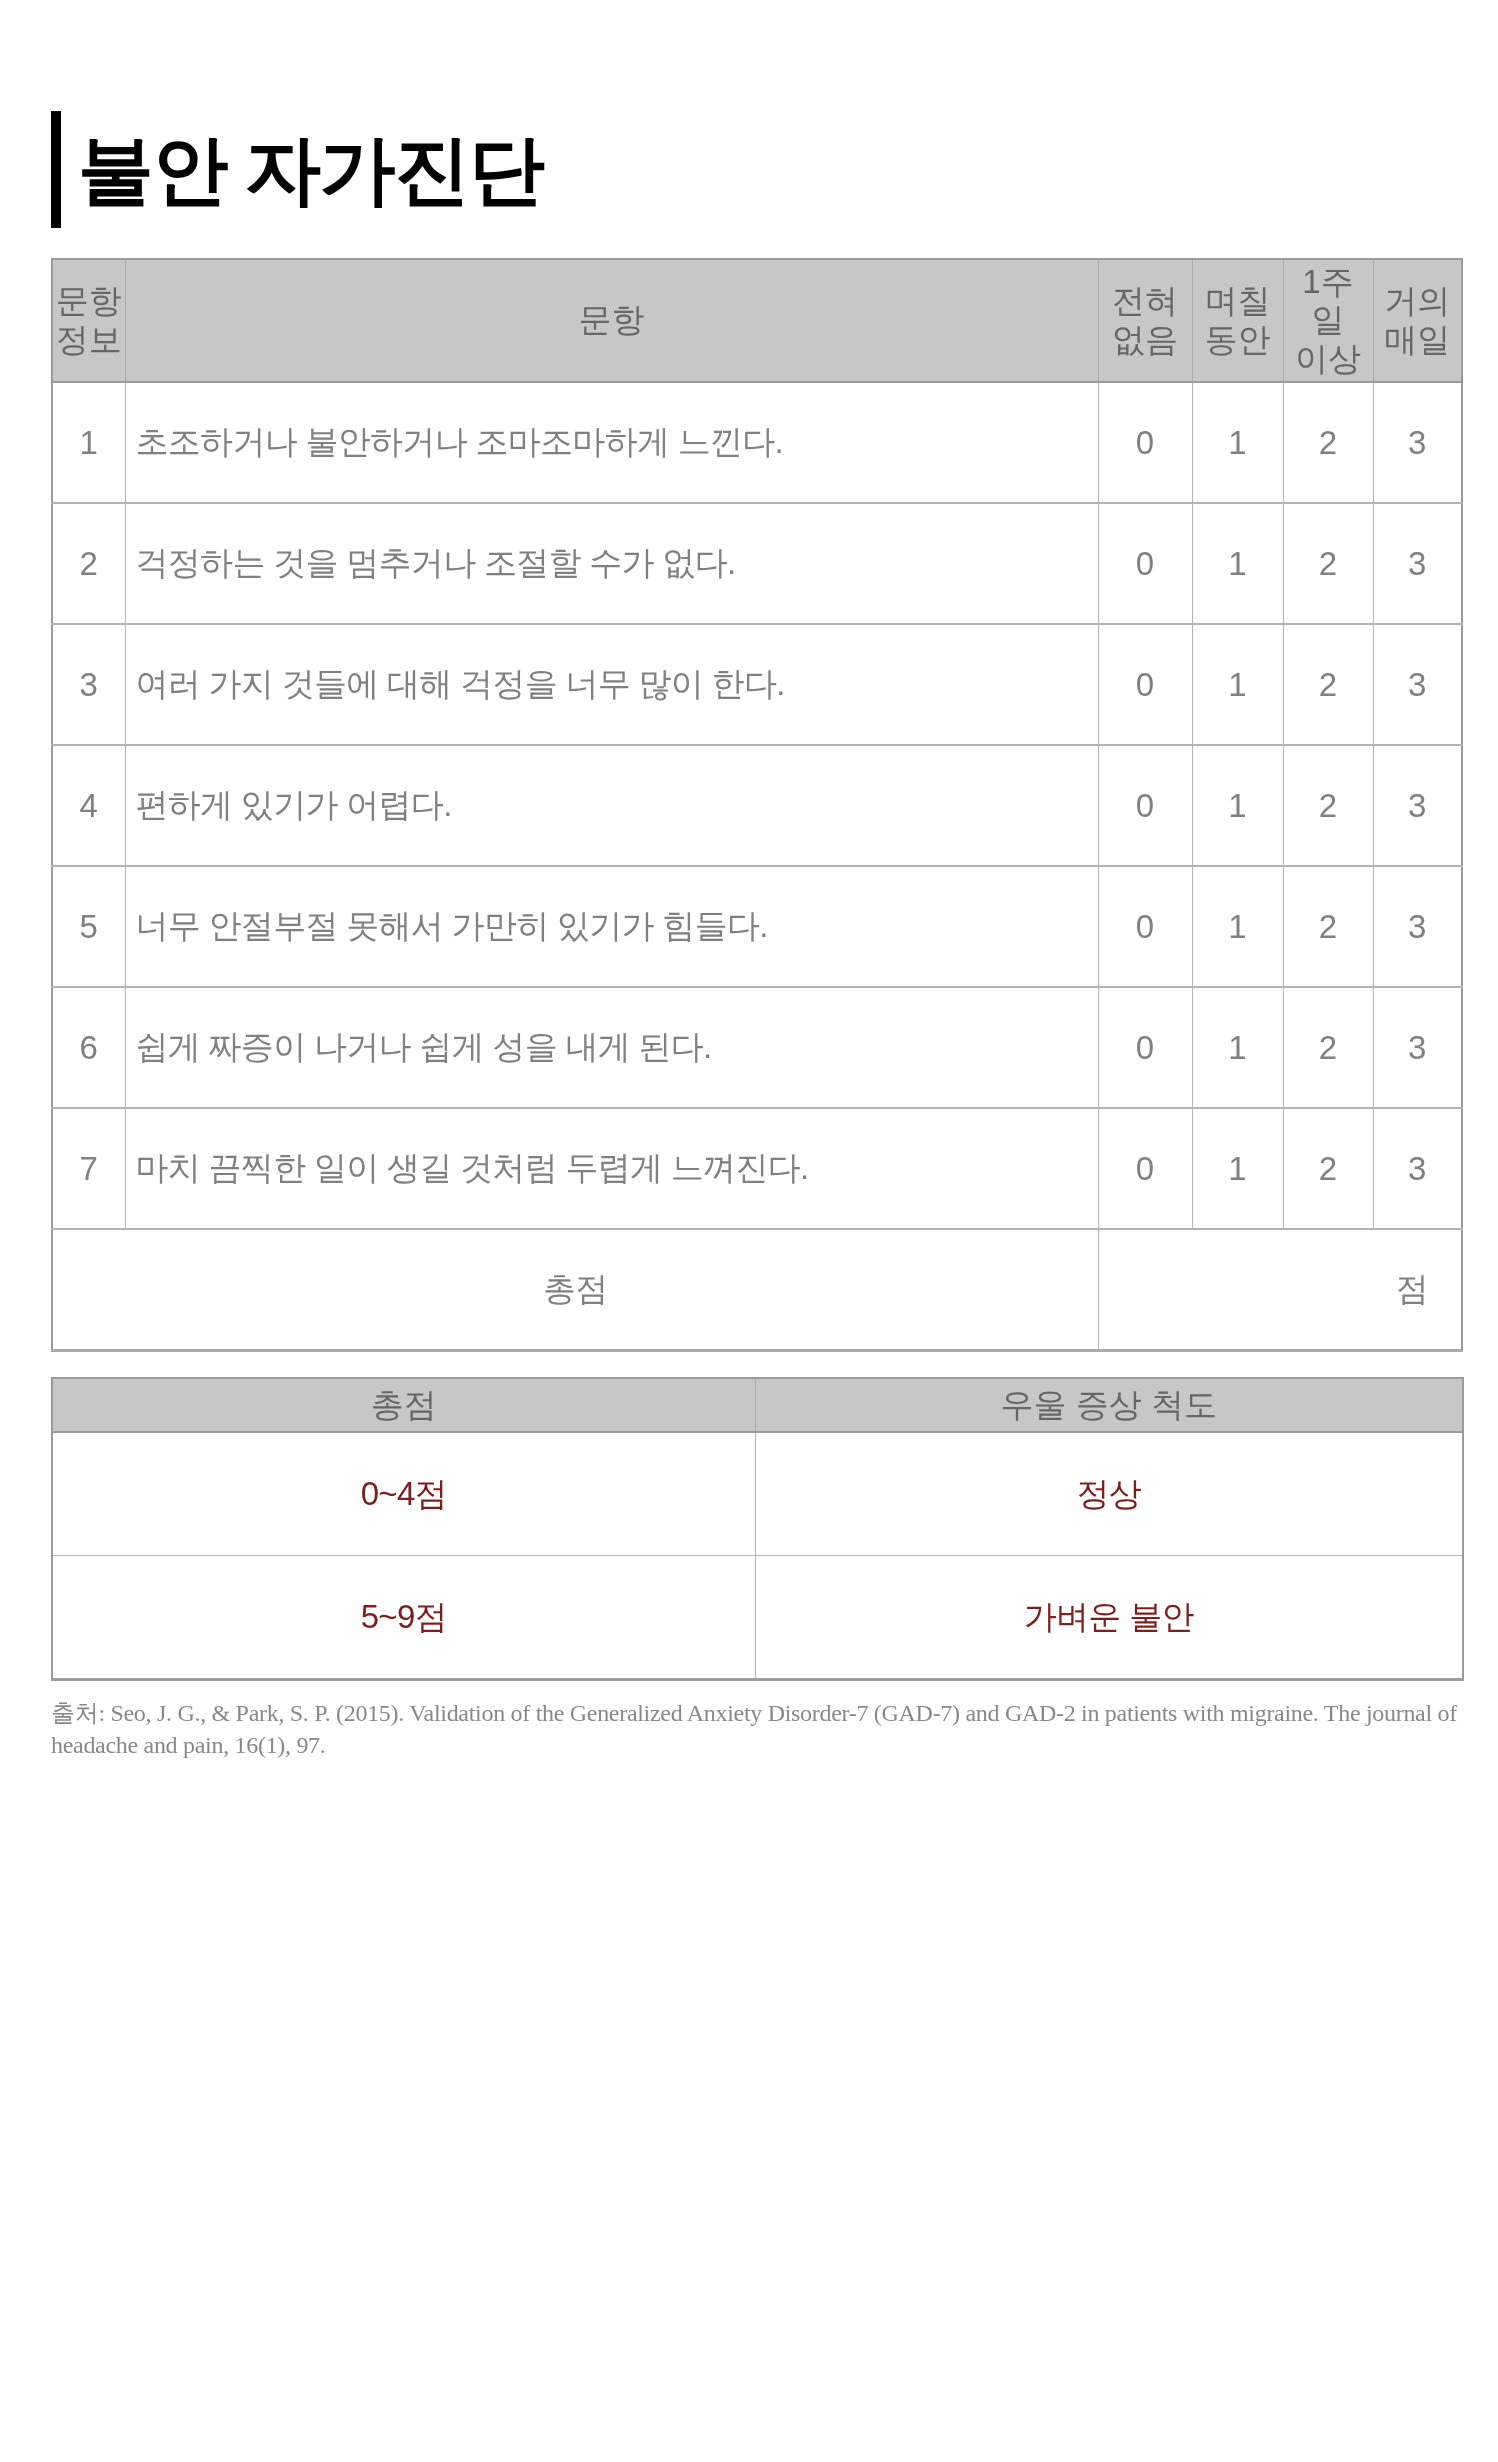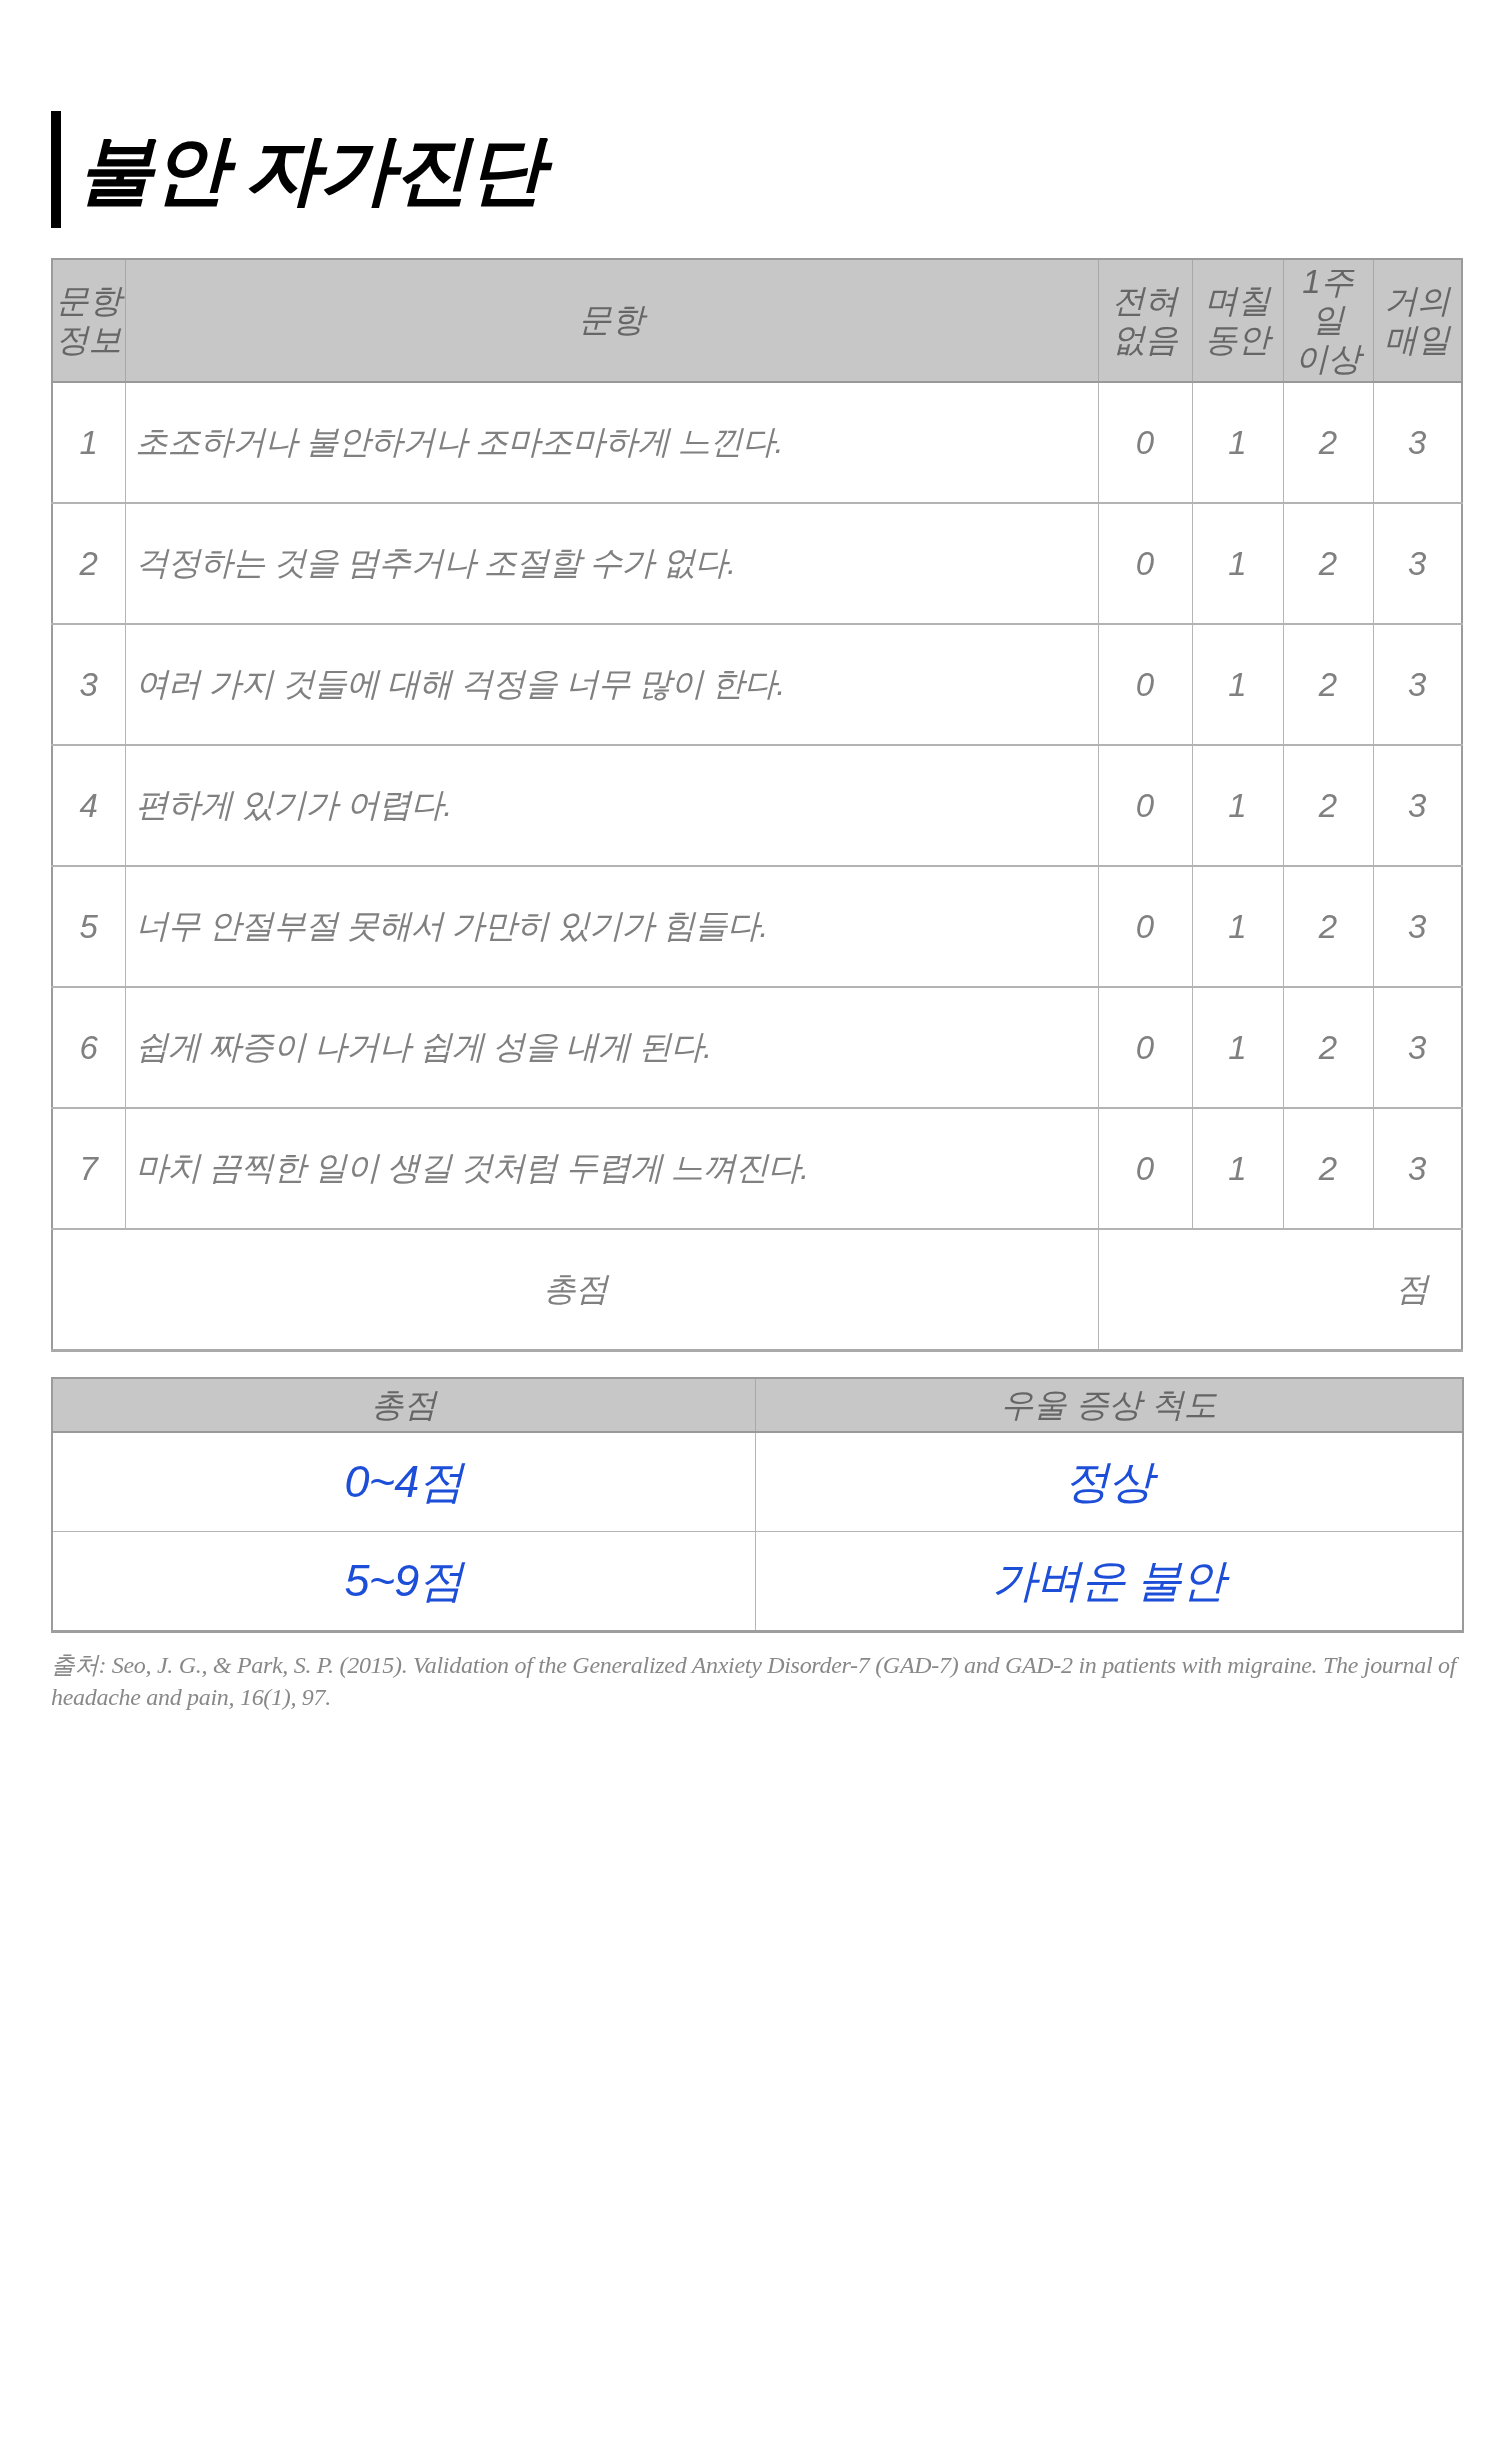--- a/index.html
+++ b/index.html
@@ -11,21 +11,20 @@
     width: 1498px;
     height: 2462px;
     font-family: "Liberation Sans", "DejaVu Sans", sans-serif;
     -webkit-font-smoothing: antialiased;
   }
   .page {
     position: relative;
     width: 1498px;
     height: 2462px;
     overflow: hidden;
-    font-style: italic;
   }
   .content {
     width: 1411px;
     margin-left: 51px;
   }
 
   
   .title-row {
     display: flex;
     align-items: center;
@@ -120,25 +119,25 @@
     font-size: 33px;
     font-weight: 400;
     text-align: center;
     vertical-align: middle;
     padding: 0;
     border-bottom: 2px solid #999999;
     border-left: 1.3px solid #a8a8a8;
   }
   table.r-table td {
     height: 98px;
-    color: #1d4ed8;
-    font-size: 45px;
+    color: #7f1d1d;
+    font-size: 33px;
     text-align: center;
     vertical-align: middle;
-    padding: 0;
+    padding: 12px;
     letter-spacing: -0.7px;
     border-left: 1.3px solid #b5b5b5;
     border-top: 1.3px solid #b5b5b5;
   }
 
   
   .citation {
     margin: 17px 0 0 0;
     width: 1432px;
     font-family: "Liberation Serif", "DejaVu Serif", serif;

